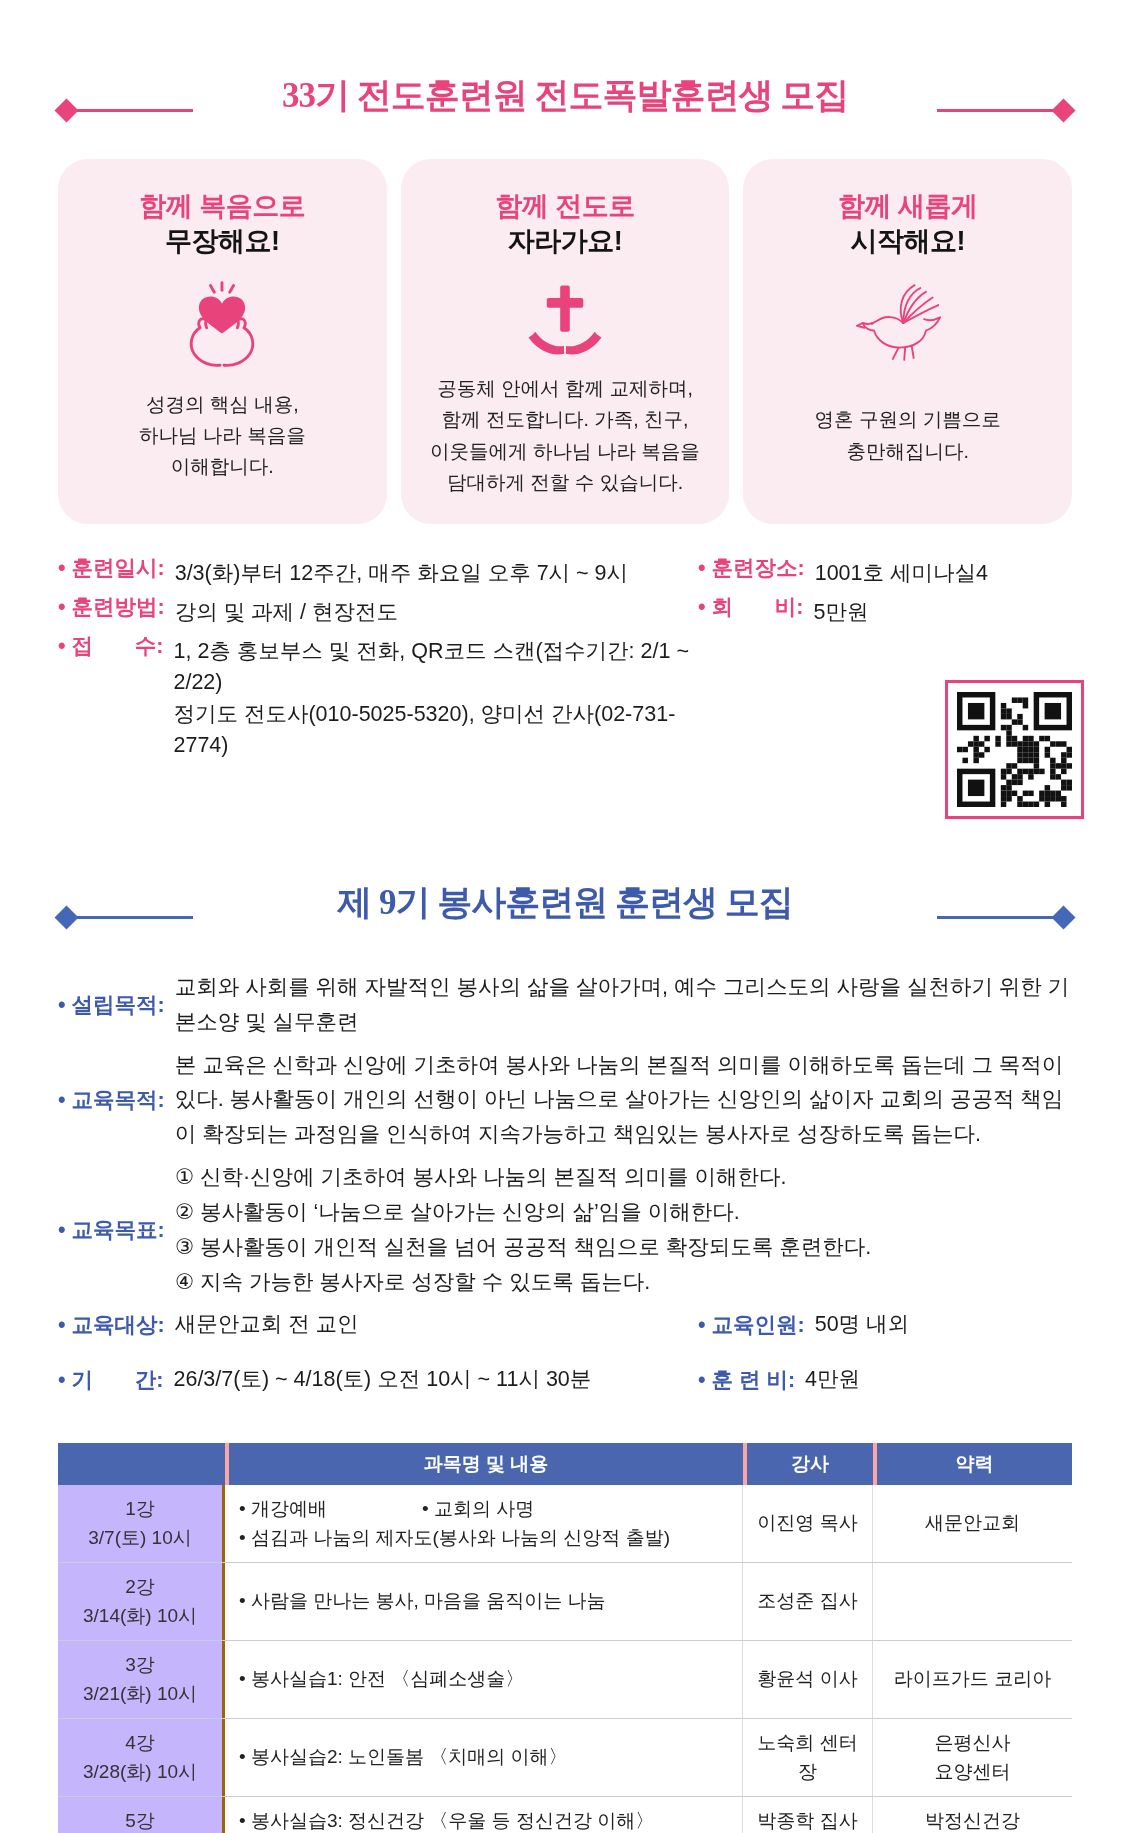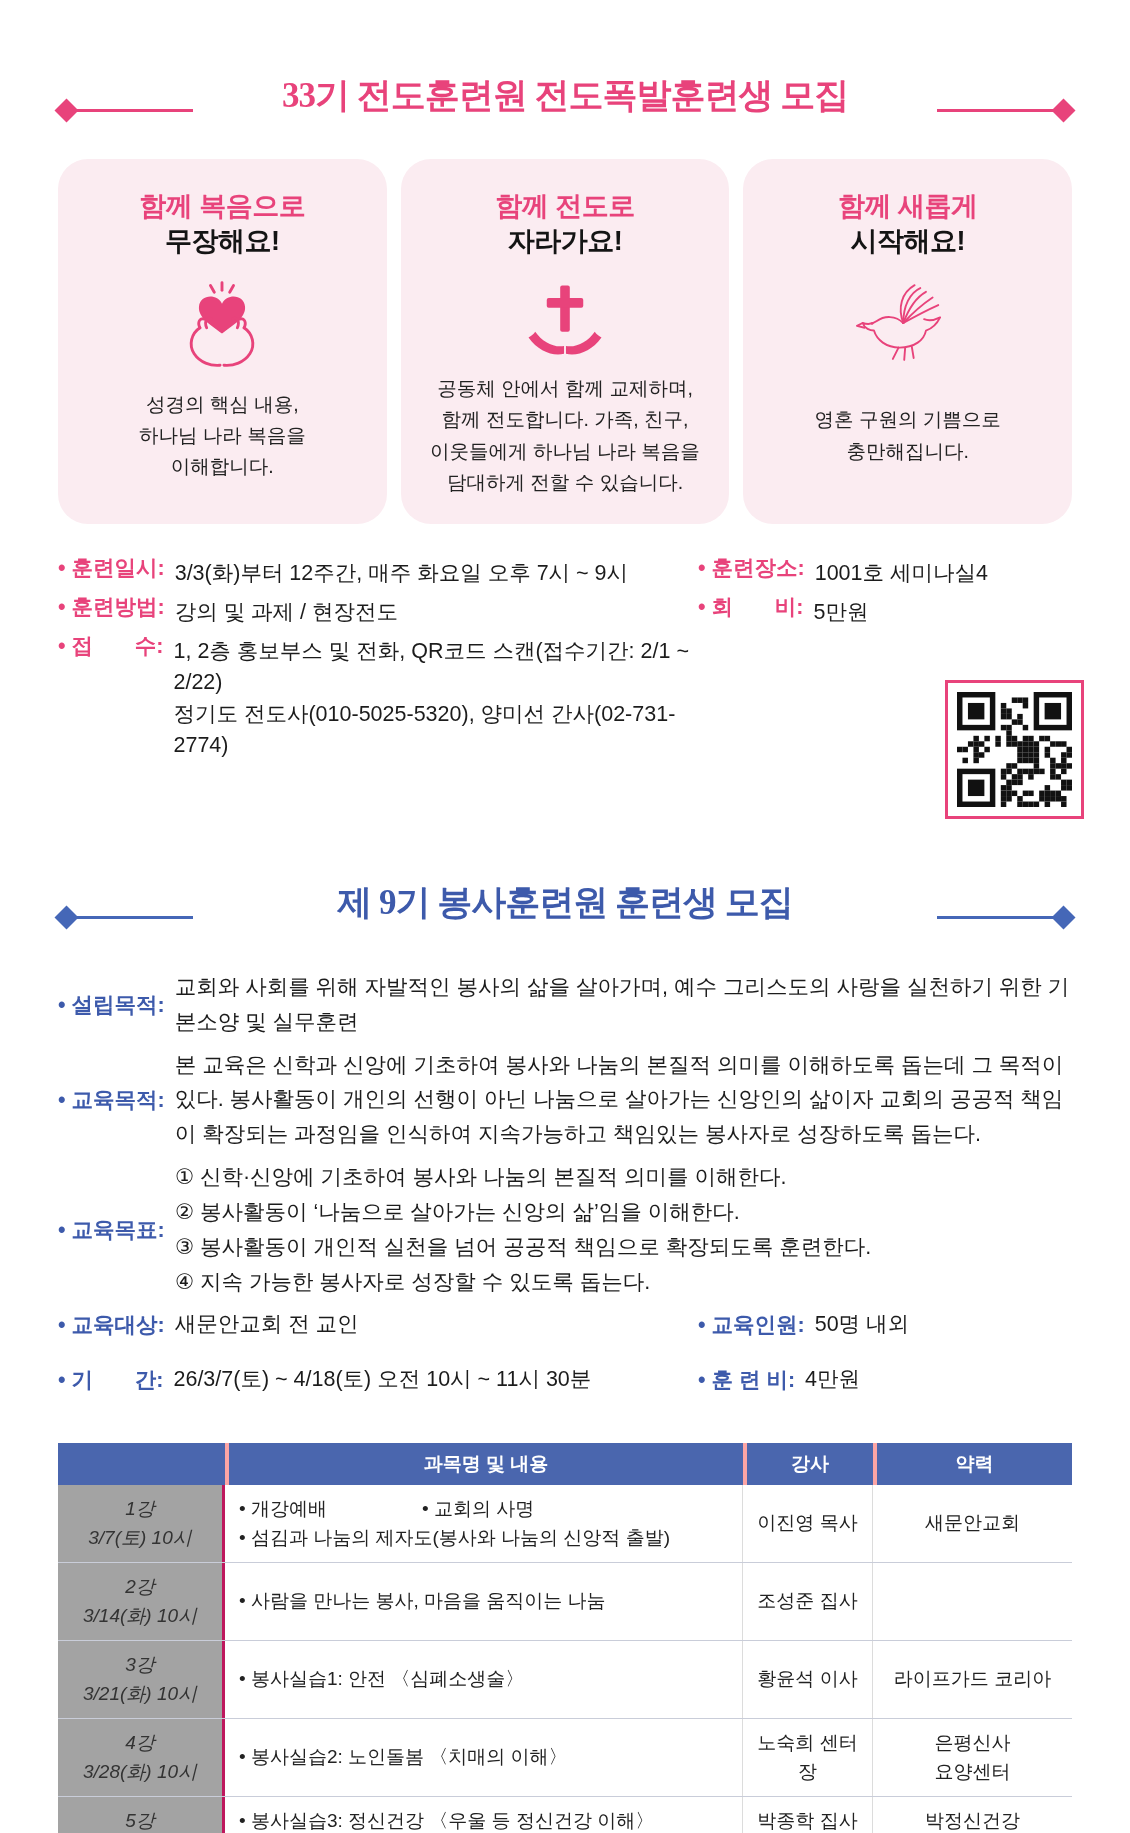--- a/index.html
+++ b/index.html
@@ -57,21 +57,21 @@
 
   
   .tbl { margin-top:38px; font-size:19px; }
   .trow { display:grid; grid-template-columns:167px 518px 130px 1fr; }
   .thead { background:#4A66AE; color:#fff; font-weight:700; }
   .thead > div { padding:8px 4px; text-align:center; }
   .thead > div + div { border-left:4px solid #fca5a5; }
   .tbody .trow { border-bottom:1px solid #c9cdd9; }
   .cell { display:flex; align-items:center; justify-content:center; text-align:center;
           padding:10px 8px; line-height:1.5; color:#222; }
-  .cell.session { background:#a3a3a3; border-right:3px solid #be185d; color:#333;font-style:italic; }
+  .cell.session { background:#c4b5fd; border-right:3px solid #a16207; color:#333; }
   .cell.content { justify-content:flex-start; text-align:left; padding-left:14px;
                   border-right:1px solid #dcdcdc; }
   .cell.lecturer { border-right:1px solid #dcdcdc; }
 </style>
 </head>
 <body>
 
 <div class="page">
 
   <div class="sec-title-row">

